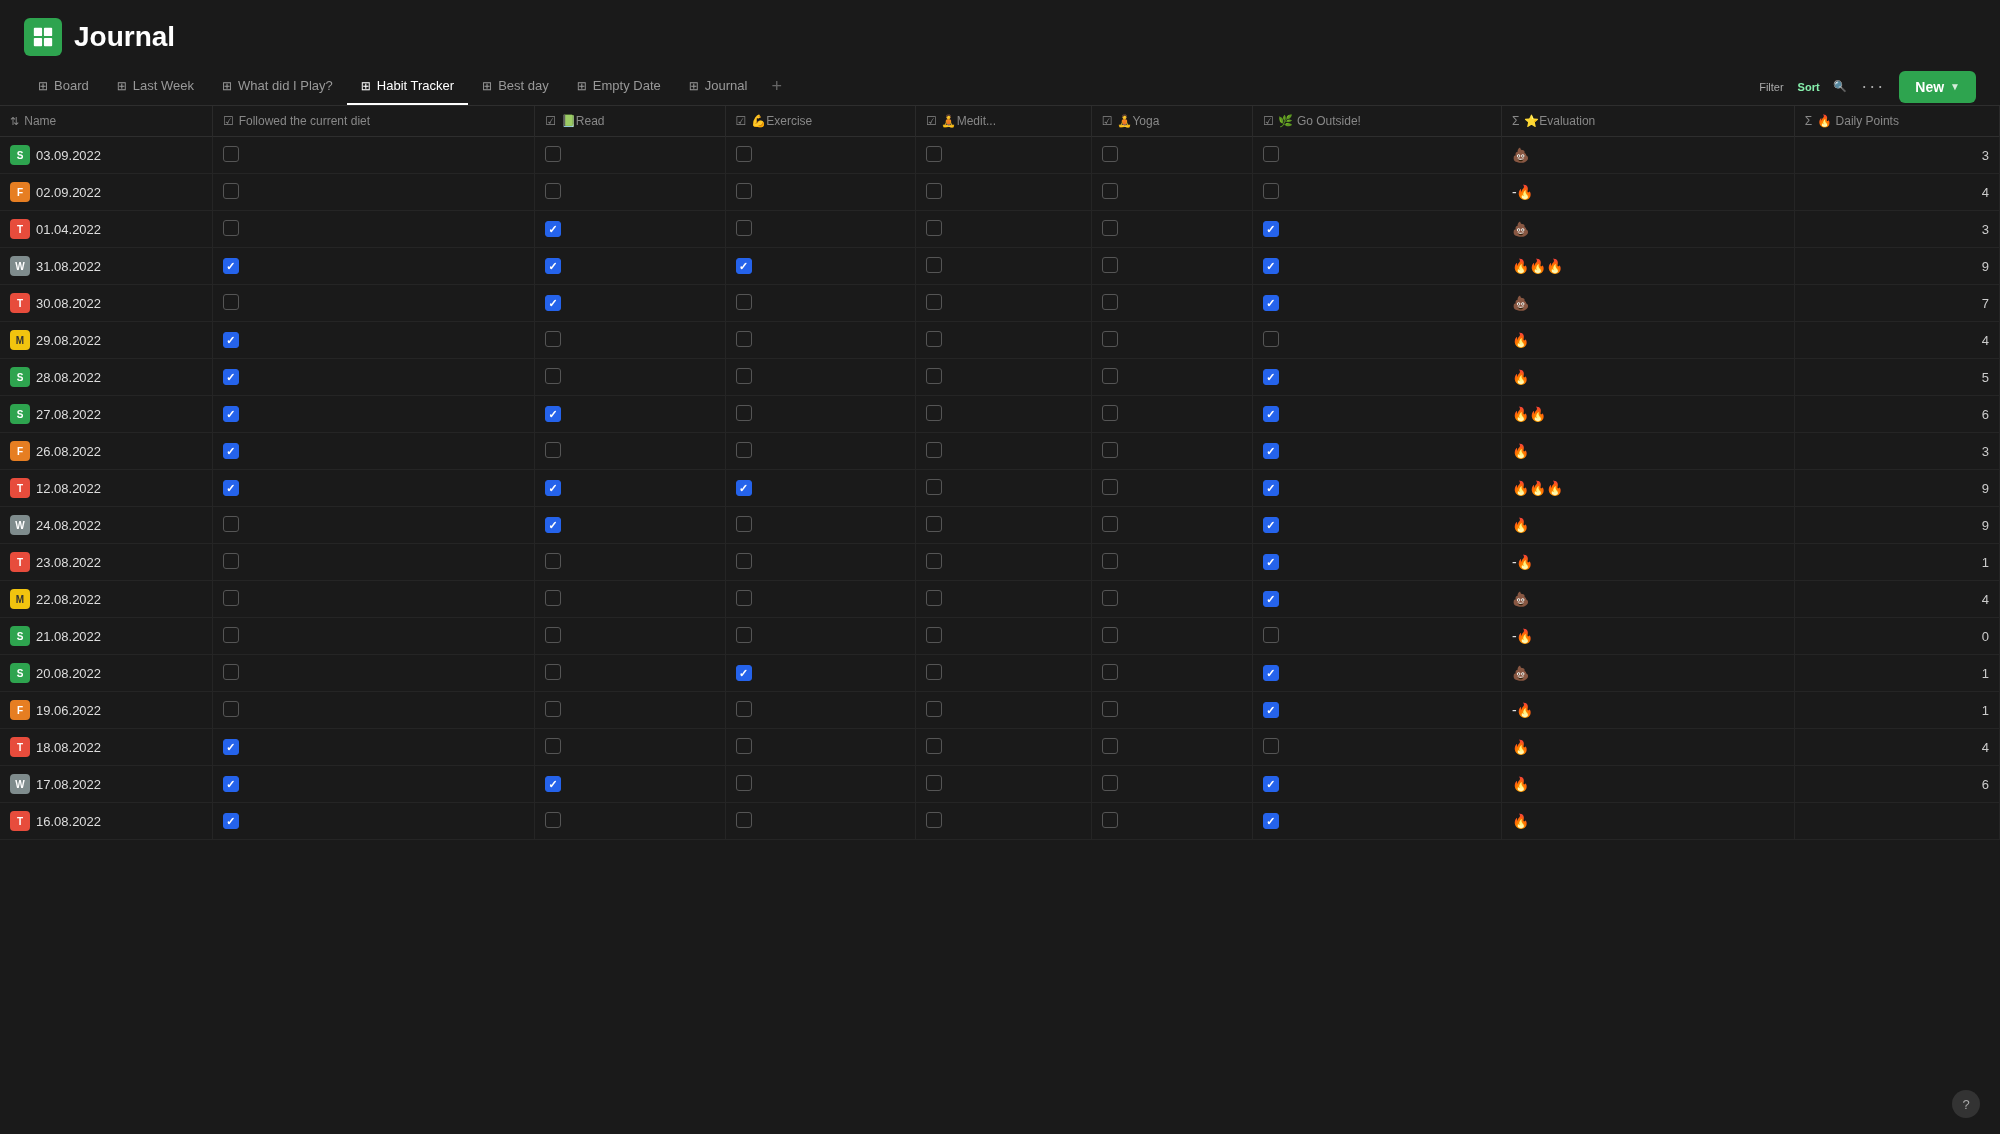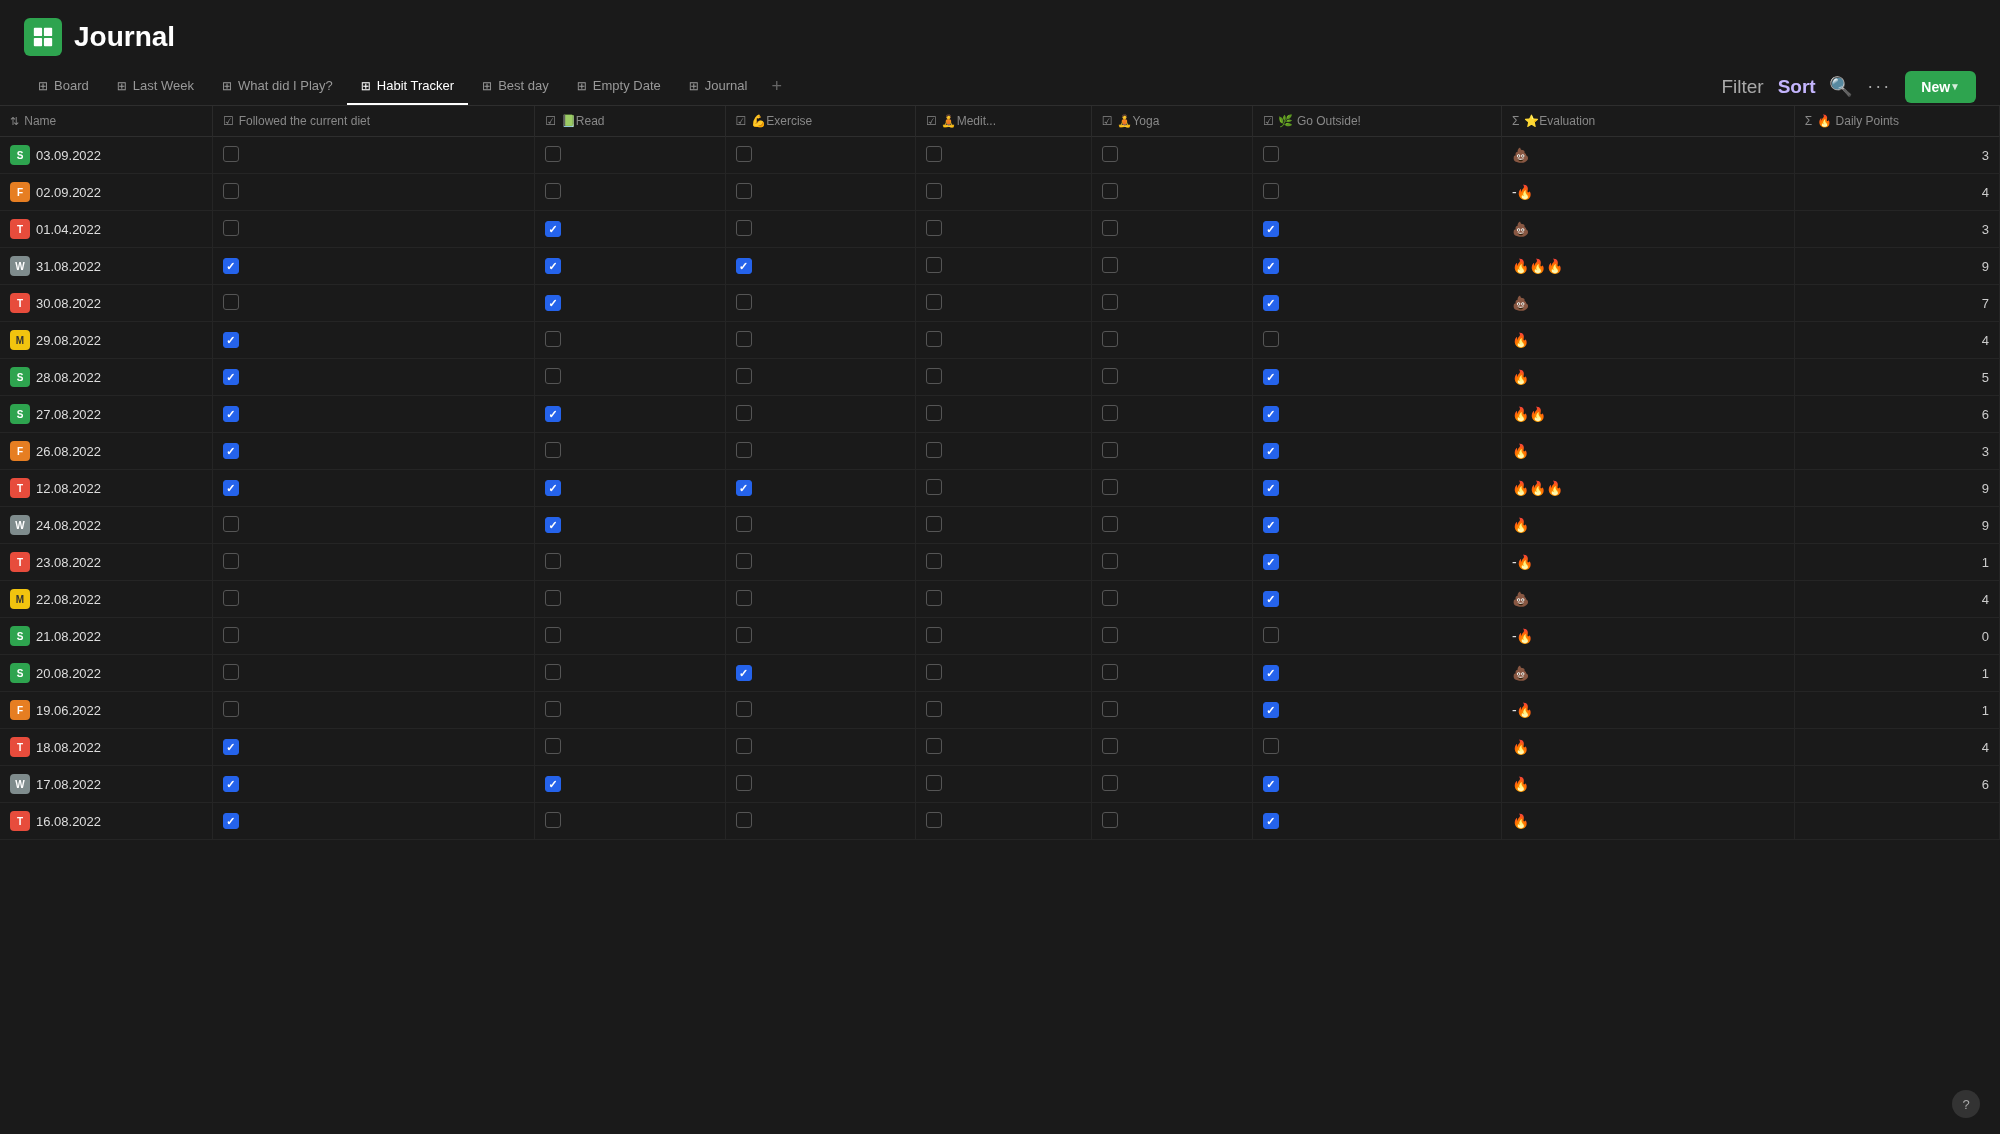--- a/index.html
+++ b/index.html
@@ -63,36 +63,37 @@
     }
     .tab-icon { font-size: 12px; }
     .tab-add {
       color: #666;
       font-size: 18px;
       padding: 8px 10px;
       cursor: pointer;
     }
     .toolbar-btn {
       color: #aaa;
-      font-size: 19px;
+      font-size: 11px;
       cursor: pointer;
       background: none;
       border: none;
     }
     .new-btn {
       background: #2ea44f;
       color: white;
       border: none;
       border-radius: 6px;
       padding: 8px 16px;
       font-size: 14px;
       font-weight: 600;
       cursor: pointer;
       display: flex;
       align-items: center;
+      gap: 6px;
     }
     .new-btn-arrow {
       font-size: 10px;
       opacity: 0.8;
     }
 
     
     .table-container {
       overflow-y: auto;
       height: calc(100vh - 130px);
@@ -263,21 +264,21 @@
     </div>
     <div class="tab">
       <span class="tab-icon">⊞</span>
       <span>Journal</span>
     </div>
     <div class="tab-add">+</div>
   </div>
 
   <div style="display:flex; align-items:center; gap:14px; padding:0 24px; flex-shrink:0;">
     <button class="toolbar-btn">Filter</button>
-    <button class="toolbar-btn" style="color:#c4b5fd; font-weight:600;">Sort</button>
+    <button class="toolbar-btn" style="color:#86efac; font-weight:600;">Sort</button>
     <button class="toolbar-btn">🔍</button>
     <button class="toolbar-btn" style="font-size:18px; letter-spacing:2px;">···</button>
     <button class="new-btn">
       <span>New</span>
       <span class="new-btn-arrow">▼</span>
     </button>
   </div>
 </div>
 
 <div class="table-container">

